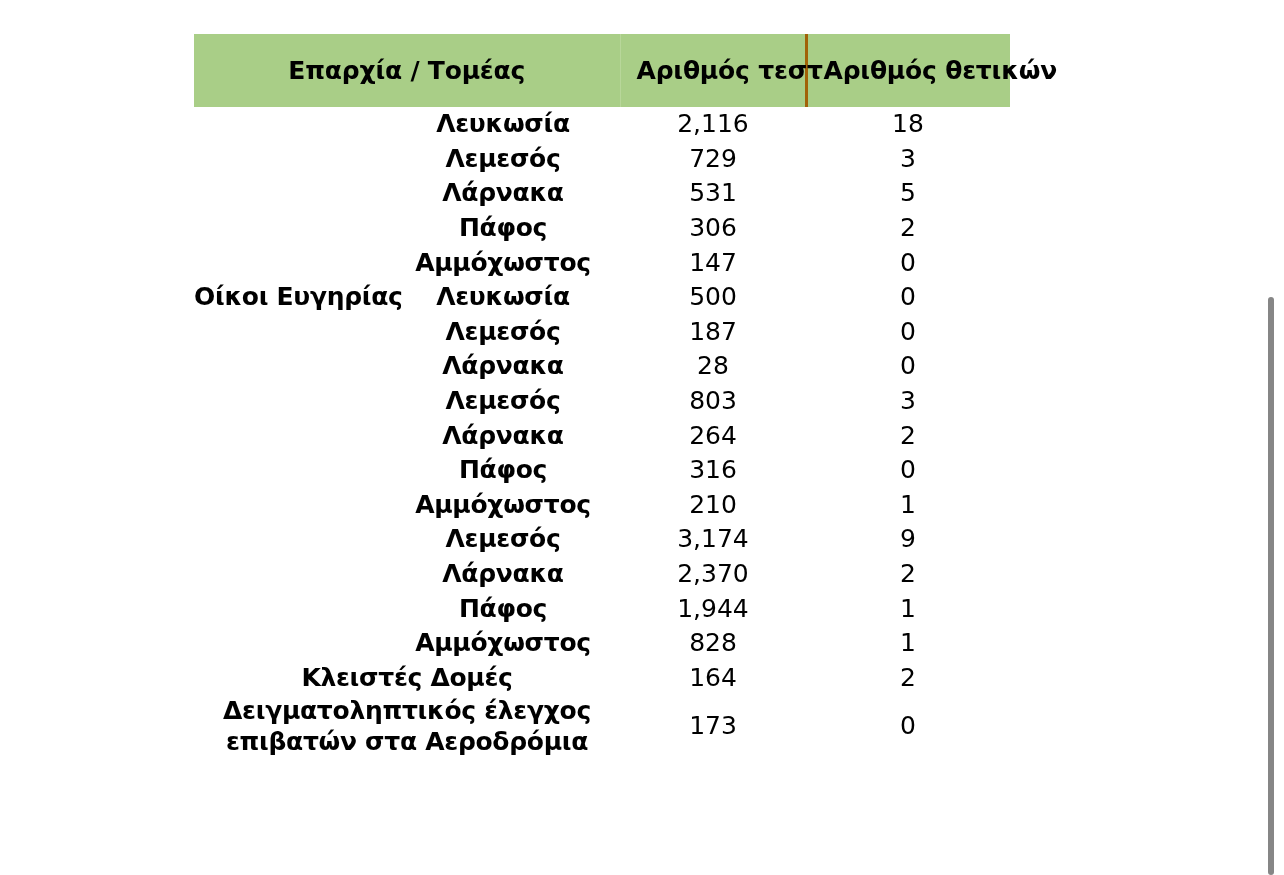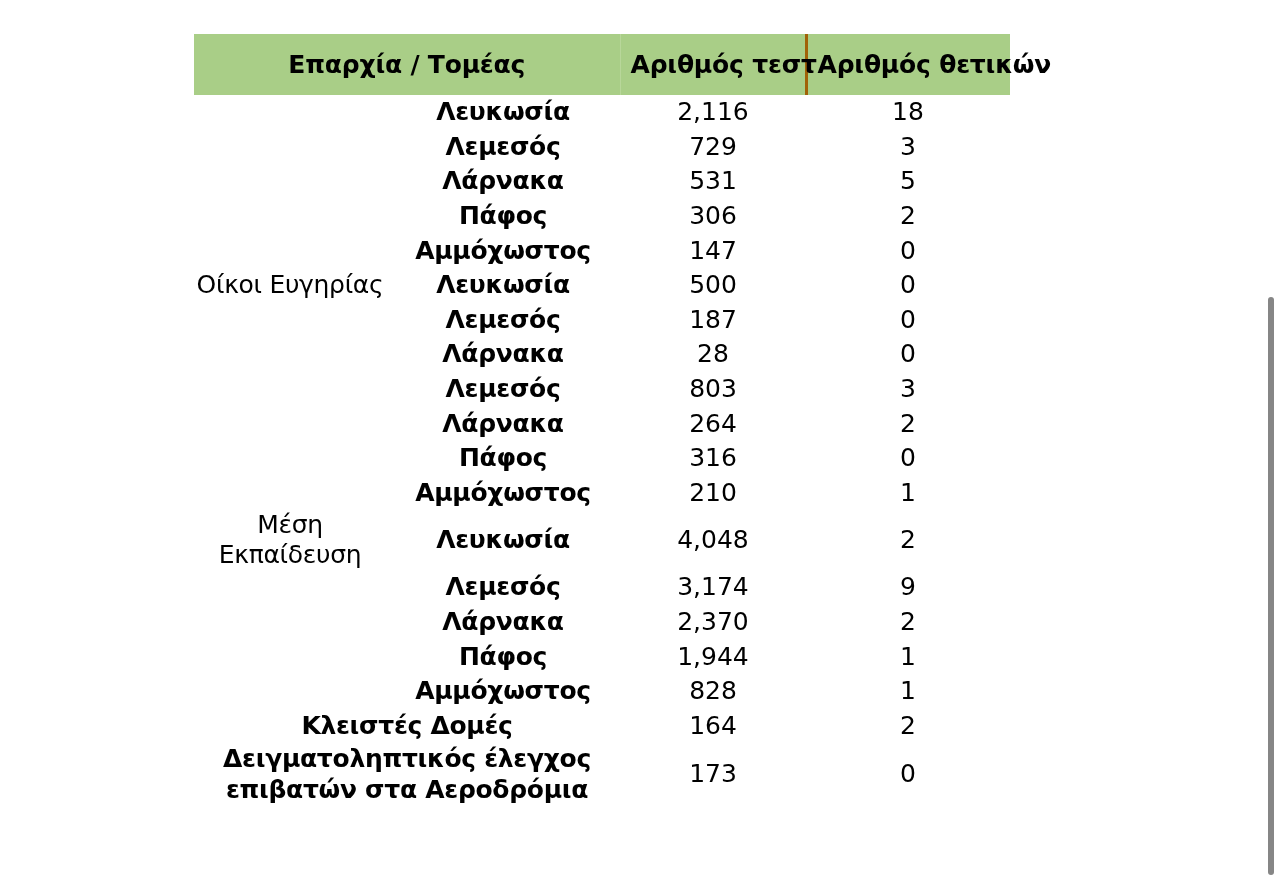--- a/index.html
+++ b/index.html
@@ -42,21 +42,21 @@
   table.data-table col.c-tests  { width: 186px; }
   table.data-table col.c-pos    { width: 204px; }
 
   thead th {
     background: #a9ce87;
     color: #000000;
     font-weight: bold;
     font-size: 25px;
     line-height: 34px;
     height: 41px;
-    padding: 10px;
+    padding: 16px;
     text-align: center;
     vertical-align: middle;
     white-space: nowrap;
     letter-spacing: -0.2px;
   }
   thead th.th-label {
     border-right: 1px solid #b8d79a;
   }
   thead th.th-tests {
     border-right: 3px solid #a16207;
@@ -67,21 +67,21 @@
     font-size: 25px;
     line-height: 30px;
     color: #000000;
     height: 34.6px;
     vertical-align: middle;
     text-align: center;
     white-space: nowrap;
   }
 
   td.group-cell {
-    font-weight: normal;
+    font-weight: bold;
     letter-spacing: -0.3px;
   }
   td.group-cell.two-line {
     white-space: normal;
     line-height: 30px;
     font-size: 25px;
   }
   td.area-cell {
     font-weight: bold;
     letter-spacing: -0.3px;
@@ -204,26 +204,20 @@
             <td class="area-cell">Πάφος</td>
             <td class="num-cell">316</td>
             <td class="num-cell">0</td>
           </tr>
           <tr>
             <td class="group-cell"></td>
             <td class="area-cell">Αμμόχωστος</td>
             <td class="num-cell">210</td>
             <td class="num-cell">1</td>
           </tr>
-          <tr class="tall">
-            <td class="group-cell two-line">Μέση Εκπαίδευση</td>
-            <td class="area-cell">Λευκωσία</td>
-            <td class="num-cell">4,048</td>
-            <td class="num-cell">2</td>
-          </tr>
           <tr>
             <td class="group-cell"></td>
             <td class="area-cell">Λεμεσός</td>
             <td class="num-cell">3,174</td>
             <td class="num-cell">9</td>
           </tr>
           <tr>
             <td class="group-cell"></td>
             <td class="area-cell">Λάρνακα</td>
             <td class="num-cell">2,370</td>

